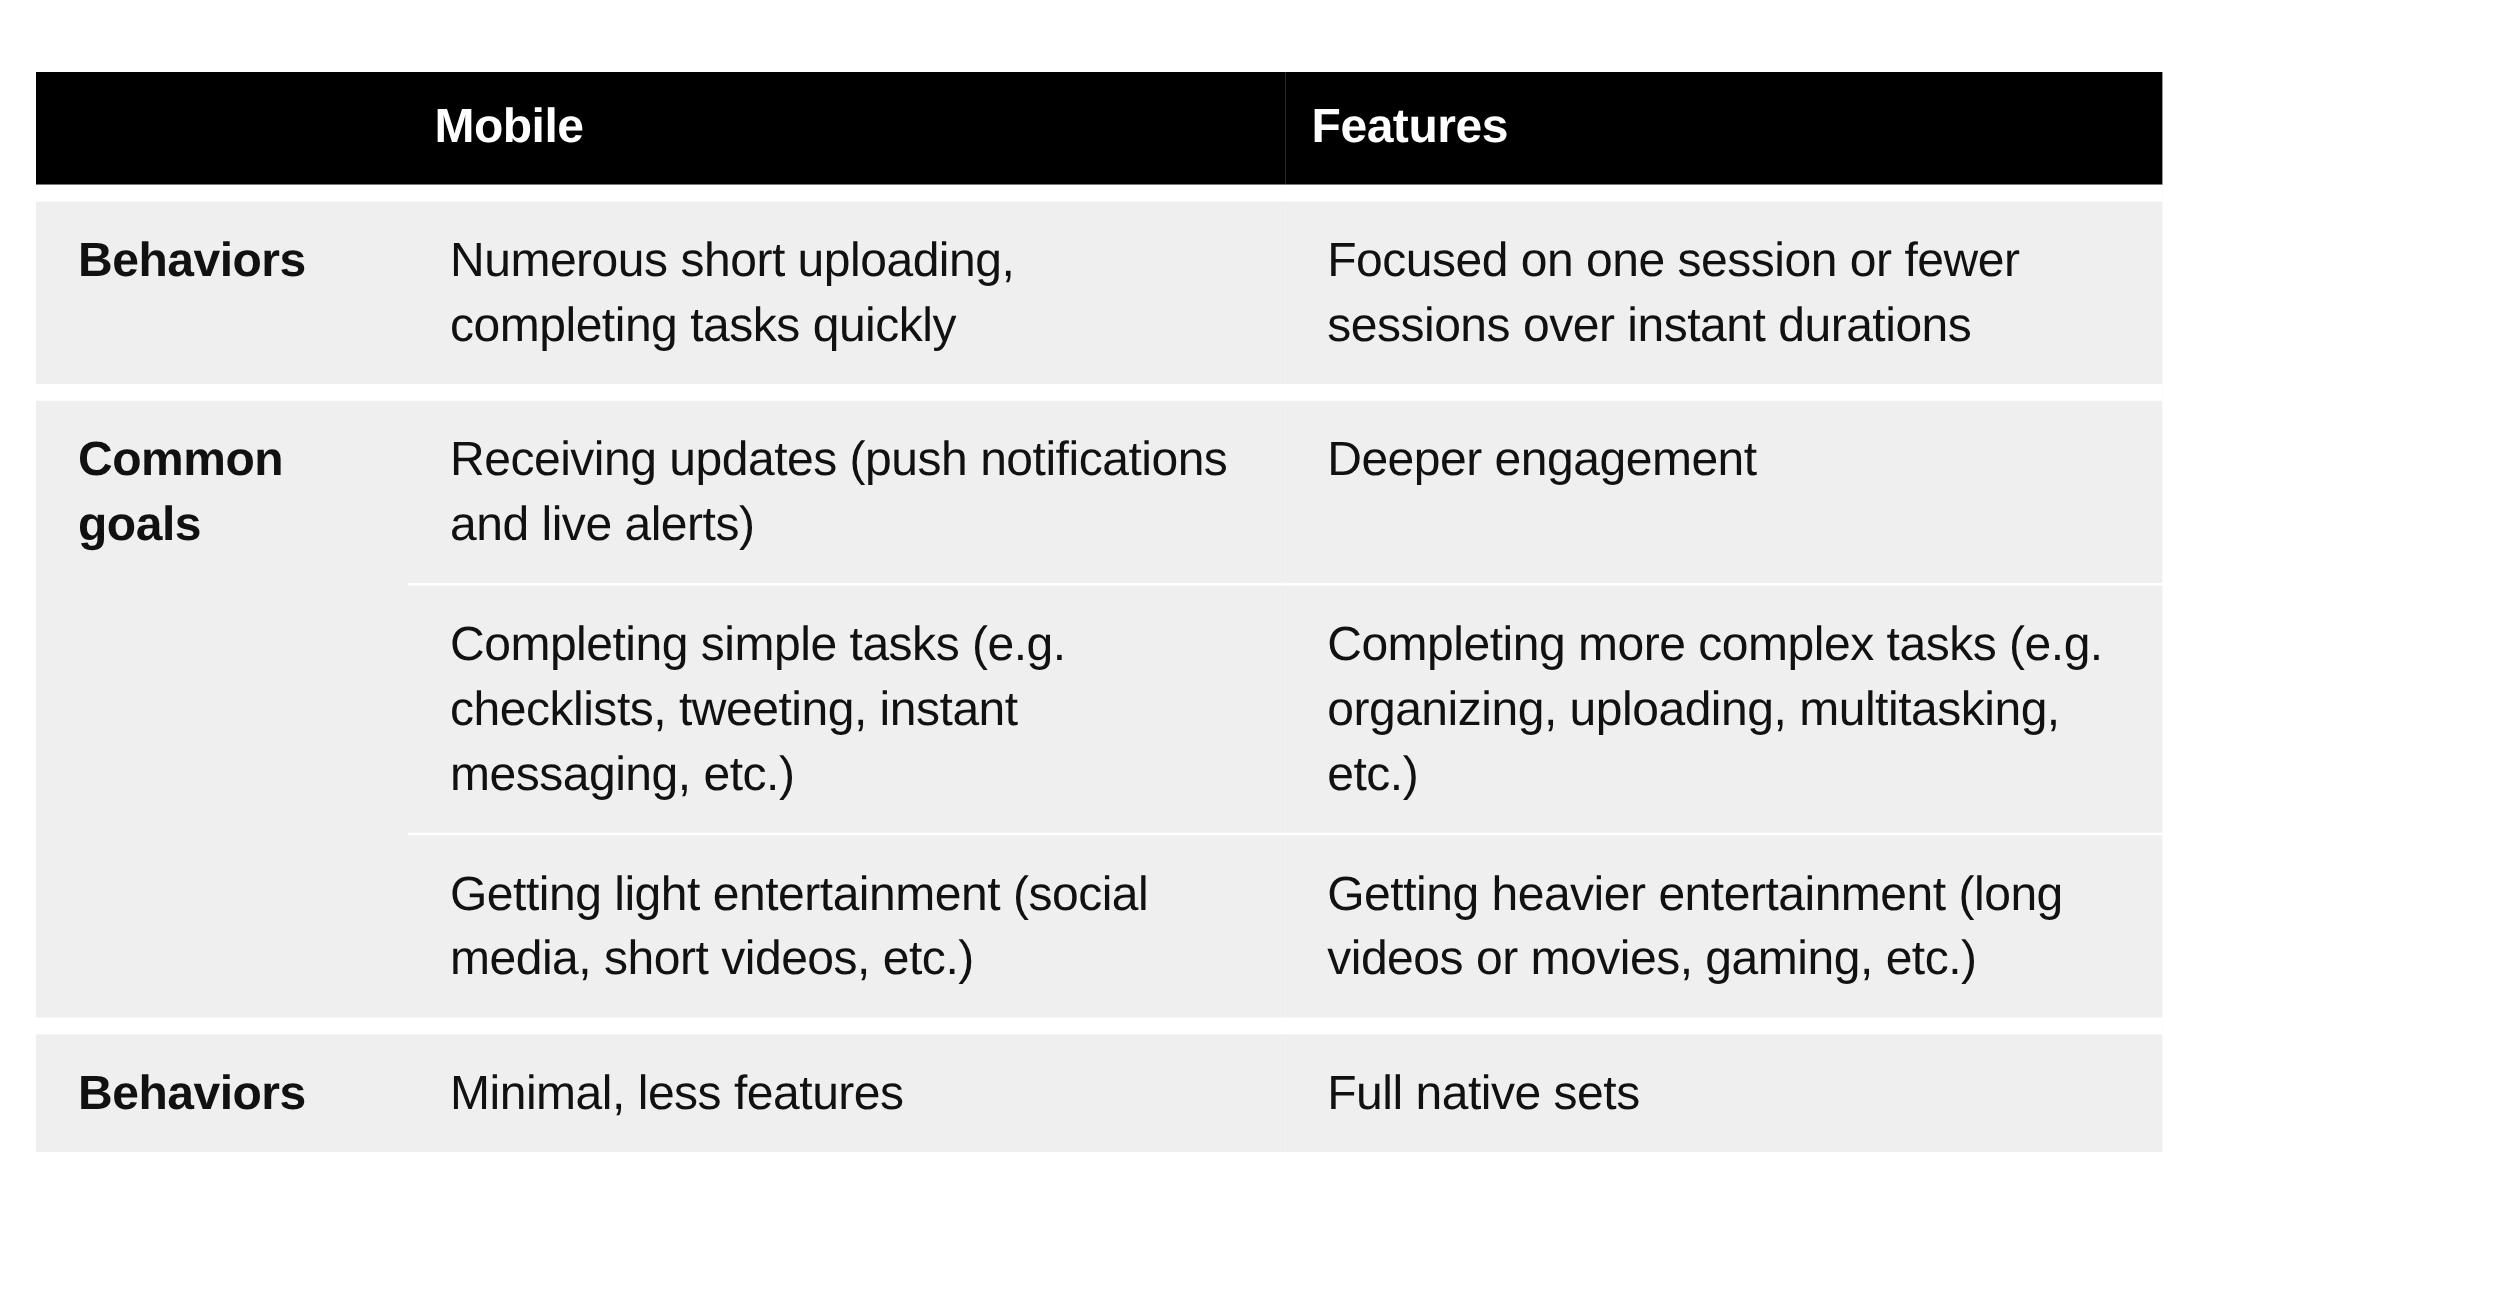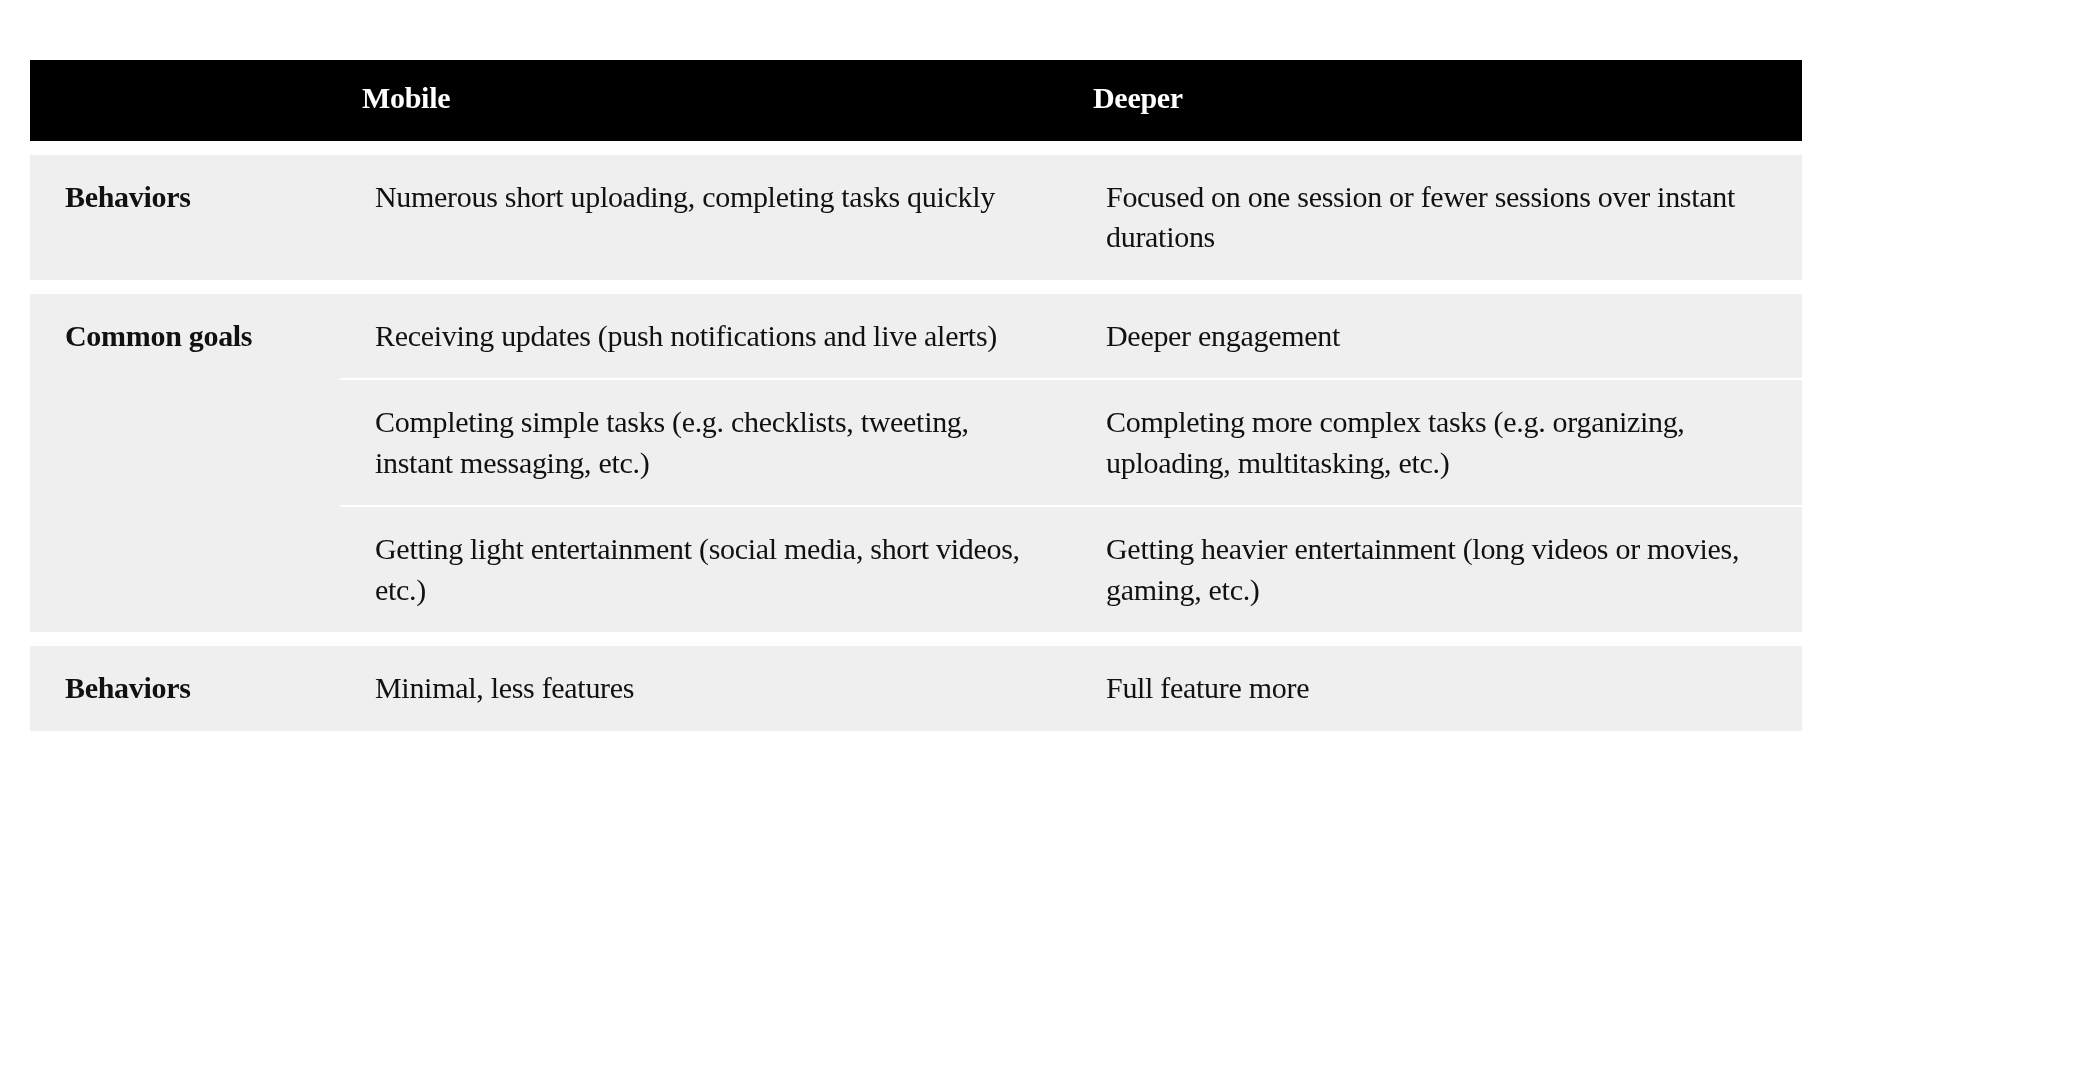--- a/index.html
+++ b/index.html
@@ -10,22 +10,22 @@
     height: 1080px;
   }
   .wrap {
     padding: 60px 280px 60px 30px;
   }
   table {
     border-collapse: separate;
     border-spacing: 0;
     width: 100%;
     table-layout: fixed;
-    font-family: Liberation Serif, serif;
-    font-size: 30px;
+    font-family: Liberation Sans, sans-serif;
+    font-size: 40px;
     line-height: 1.35;
     color: #111;
     letter-spacing: -0.01em;
   }
   col.rowhdr { width: 310px; }
   col.plat   { width: auto; }
 
   thead th {
     background: #000;
     color: #fff;
@@ -68,21 +68,21 @@
   <table>
     <colgroup>
       <col class="rowhdr">
       <col class="plat">
       <col class="plat">
     </colgroup>
     <thead>
       <tr>
         <th class="corner"></th>
         <th>Mobile</th>
-        <th>Deeper</th>
+        <th>Features</th>
       </tr>
     </thead>
     <tbody>
 
       <tr class="section-start">
         <th>Behaviors</th>
         <td>Numerous short uploading, completing tasks quickly</td>
         <td>Focused on one session or fewer sessions over instant durations</td>
       </tr>
 
@@ -98,17 +98,17 @@
       </tr>
       <tr class="inner">
         <th></th>
         <td>Getting light entertainment (social media, short videos, etc.)</td>
         <td>Getting heavier entertainment (long videos or movies, gaming, etc.)</td>
       </tr>
 
       <tr class="section-start">
         <th>Behaviors</th>
         <td>Minimal, less features</td>
-        <td>Full feature more</td>
+        <td>Full native sets</td>
       </tr>
     </tbody>
   </table>
 </div>
 
 </body></html>

